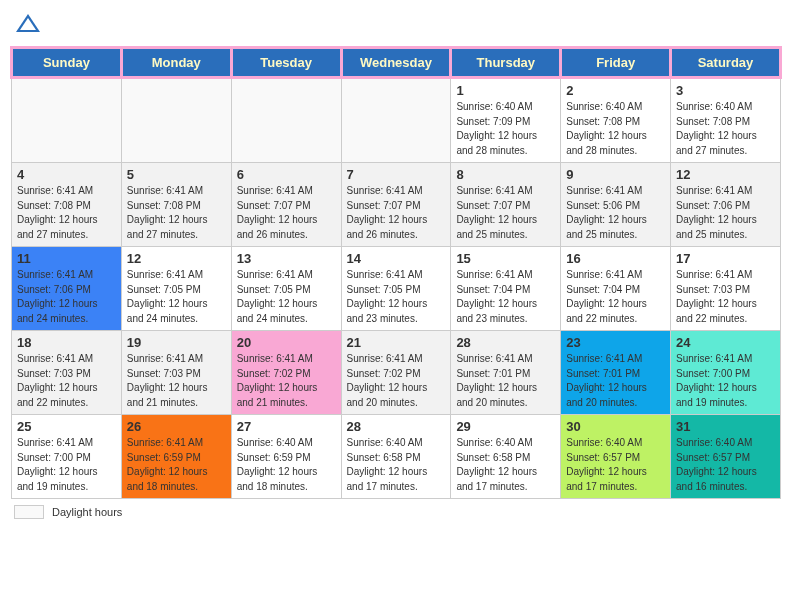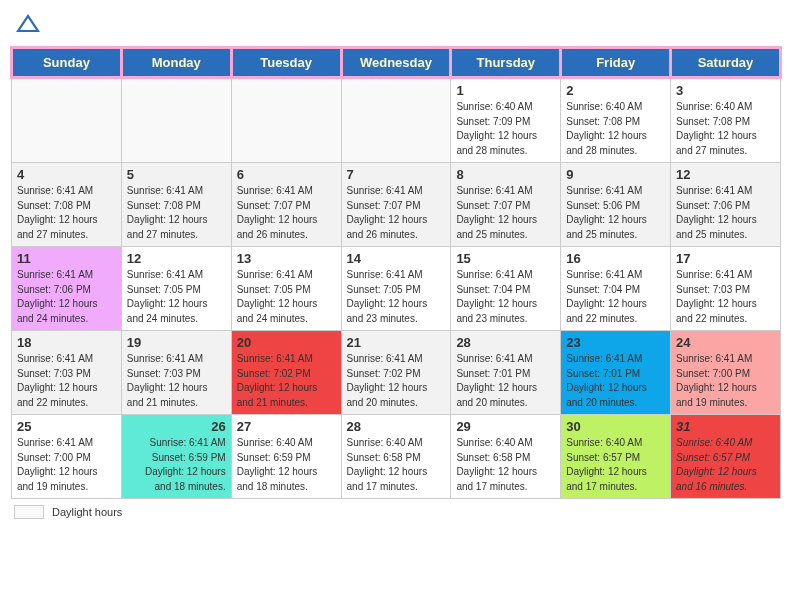--- a/index.html
+++ b/index.html
@@ -213,21 +213,21 @@
         </td>
         <td style="background: rgb(242, 242, 242);">
           <span class="day-num">12</span>
           <div class="day-info" style="white-space: pre-line;">Sunrise: 6:41 AM
 Sunset: 7:06 PM
 Daylight: 12 hours
 and 25 minutes.</div>
         </td>
       </tr>
       <tr>
-        <td style="background: #f0abfc;">
+        <td style="background: #3b82f6;">
           <span class="day-num">11</span>
           <div class="day-info" style="white-space: pre-line;">Sunrise: 6:41 AM
 Sunset: 7:06 PM
 Daylight: 12 hours
 and 24 minutes.</div>
         </td>
         <td style="background: rgb(255, 255, 255);">
           <span class="day-num">12</span>
           <div class="day-info" style="white-space: pre-line;">Sunrise: 6:41 AM
 Sunset: 7:05 PM
@@ -278,21 +278,21 @@
 Daylight: 12 hours
 and 22 minutes.</div>
         </td>
         <td style="background: rgb(242, 242, 242);">
           <span class="day-num">19</span>
           <div class="day-info" style="white-space: pre-line;">Sunrise: 6:41 AM
 Sunset: 7:03 PM
 Daylight: 12 hours
 and 21 minutes.</div>
         </td>
-        <td style="background: #ef4444;">
+        <td style="background: #f9a8d4;">
           <span class="day-num">20</span>
           <div class="day-info" style="white-space: pre-line;">Sunrise: 6:41 AM
 Sunset: 7:02 PM
 Daylight: 12 hours
 and 21 minutes.</div>
         </td>
         <td style="background: rgb(242, 242, 242);">
           <span class="day-num">21</span>
           <div class="day-info" style="white-space: pre-line;">Sunrise: 6:41 AM
 Sunset: 7:02 PM
@@ -306,37 +306,37 @@
 Daylight: 12 hours
 and 20 minutes.</div>
         </td>
         <td style="background: #0ea5e9;">
           <span class="day-num">23</span>
           <div class="day-info" style="white-space: pre-line;">Sunrise: 6:41 AM
 Sunset: 7:01 PM
 Daylight: 12 hours
 and 20 minutes.</div>
         </td>
-        <td style="background: #fca5a5;">
+        <td style="background: #5eead4;">
           <span class="day-num">24</span>
           <div class="day-info" style="white-space: pre-line;">Sunrise: 6:41 AM
 Sunset: 7:00 PM
 Daylight: 12 hours
 and 19 minutes.</div>
         </td>
       </tr>
       <tr>
         <td style="background: rgb(255, 255, 255);">
           <span class="day-num">25</span>
           <div class="day-info" style="white-space: pre-line;">Sunrise: 6:41 AM
 Sunset: 7:00 PM
 Daylight: 12 hours
 and 19 minutes.</div>
         </td>
-        <td style="background: #5eead4; text-align: right;">
+        <td style="background: #f97316;">
           <span class="day-num">26</span>
           <div class="day-info" style="white-space: pre-line;">Sunrise: 6:41 AM
 Sunset: 6:59 PM
 Daylight: 12 hours
 and 18 minutes.</div>
         </td>
         <td style="background: rgb(255, 255, 255);">
           <span class="day-num">27</span>
           <div class="day-info" style="white-space: pre-line;">Sunrise: 6:40 AM
 Sunset: 6:59 PM
@@ -357,21 +357,21 @@
 Daylight: 12 hours
 and 17 minutes.</div>
         </td>
         <td style="background: #bef264;">
           <span class="day-num">30</span>
           <div class="day-info" style="white-space: pre-line;">Sunrise: 6:40 AM
 Sunset: 6:57 PM
 Daylight: 12 hours
 and 17 minutes.</div>
         </td>
-        <td style="background: #ef4444; font-style: italic;">
+        <td style="background: #14b8a6;">
           <span class="day-num">31</span>
           <div class="day-info" style="white-space: pre-line;">Sunrise: 6:40 AM
 Sunset: 6:57 PM
 Daylight: 12 hours
 and 16 minutes.</div>
         </td>
       </tr>
     </tbody>
 </table>
 

